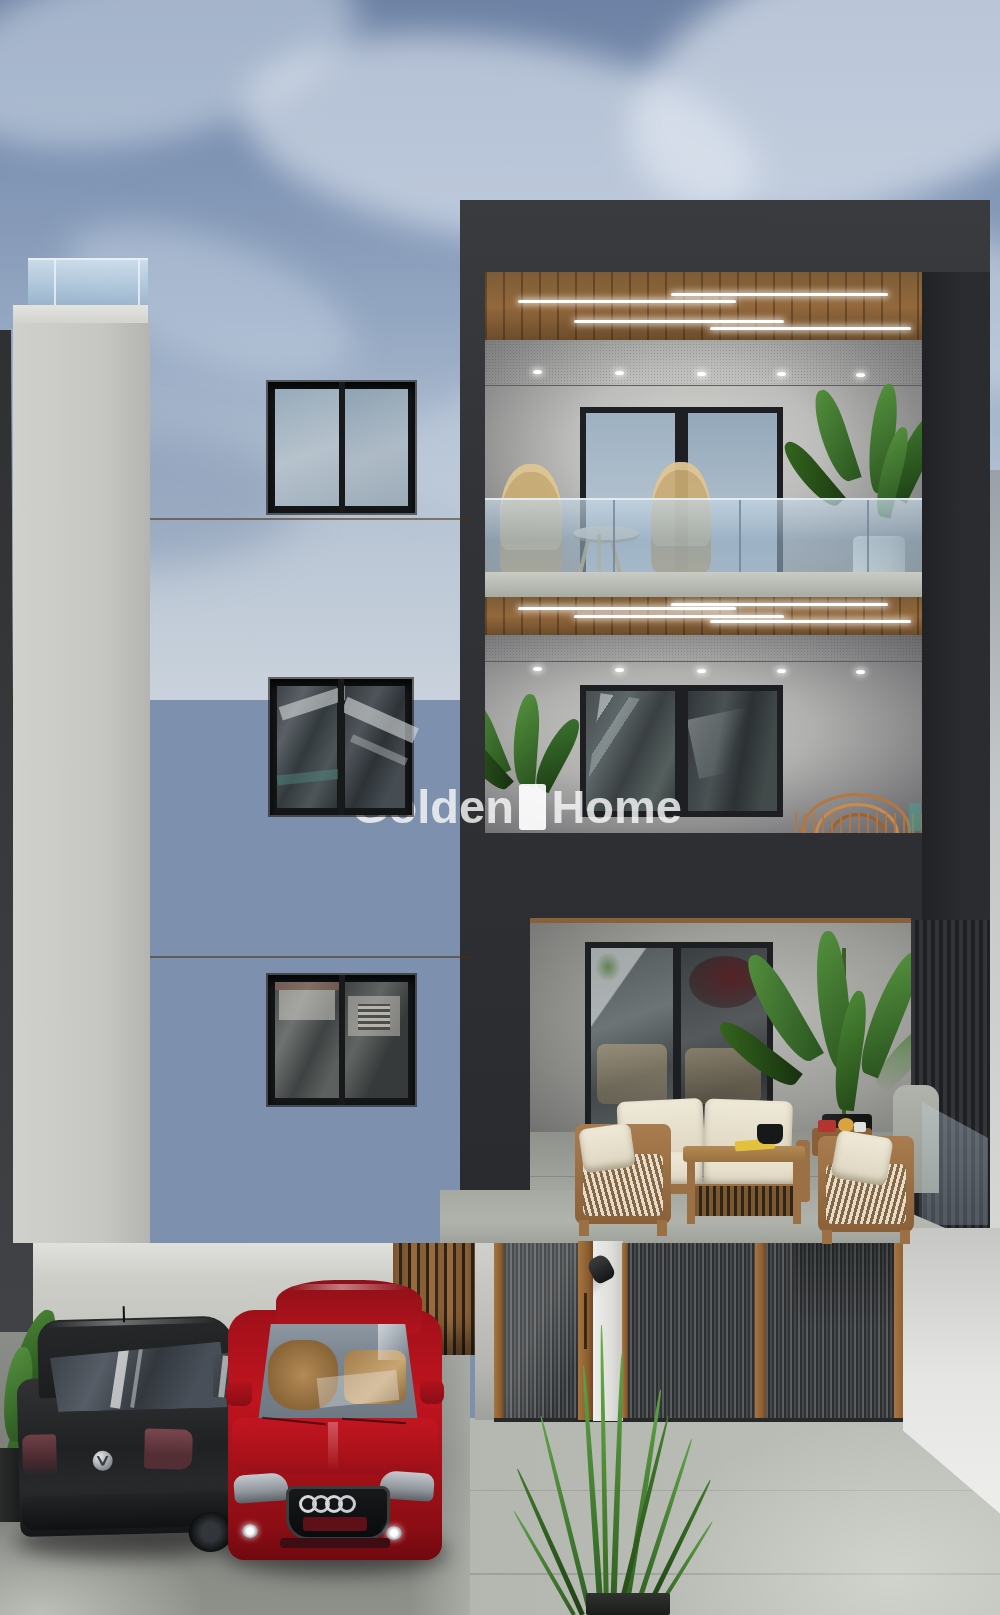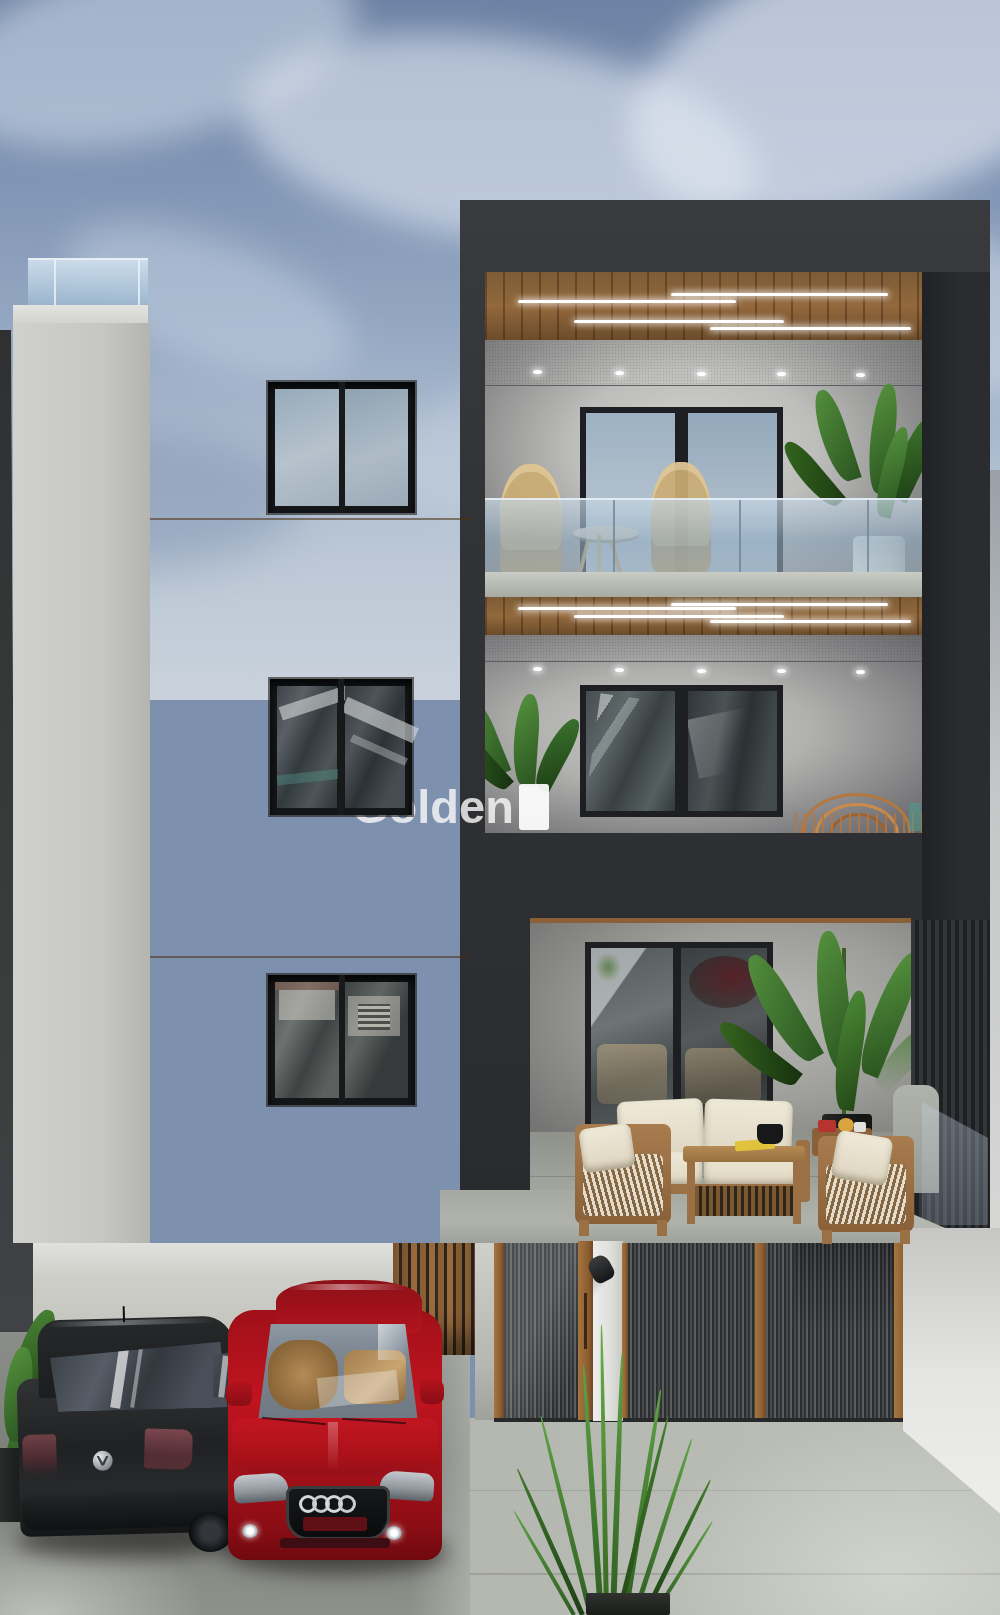--- a/index.html
+++ b/index.html
@@ -369,20 +369,21 @@
     <span class="blade" style="left:64px;width:5px;height:205px;transform:rotate(14deg);background:linear-gradient(180deg,#447f2f,#224814);"></span>
     <span class="blade" style="left:90px;width:5px;height:150px;transform:rotate(26deg);background:linear-gradient(180deg,#3f7a2c,#1e4014);"></span>
     <span class="blade" style="left:20px;width:4px;height:120px;transform:rotate(-30deg);"></span>
     <span class="blade" style="left:100px;width:4px;height:110px;transform:rotate(32deg);"></span>
     <div class="a" style="left:34px;bottom:0;width:84px;height:22px;background:linear-gradient(180deg,#30322f,#1a1c1a);border-radius:2px;"></div>
   </div>
 
   <div class="a wm">
     <span>Golden</span>
     <span class="wmblock"></span>
+    <span>Home</span>
   </div>
 
   <div class="a wseam" style="top:518px;"></div>
   <div class="a wseam" style="top:956px;"></div>
   <div class="a win" style="left:268px;top:382px;width:147px;height:131px;">
     <div class="pane" style="left:7px;width:64px;background:linear-gradient(160deg,#97abbb,#b6c2cc 55%,#a3b2bf);"></div>
     <div class="pane" style="right:7px;width:64px;background:linear-gradient(160deg,#8fa3b3,#aebbc7 55%,#9cabb8);"></div>
     <div class="mul"></div>
   </div>
   <div class="a win" style="left:270px;top:679px;width:142px;height:136px;">

